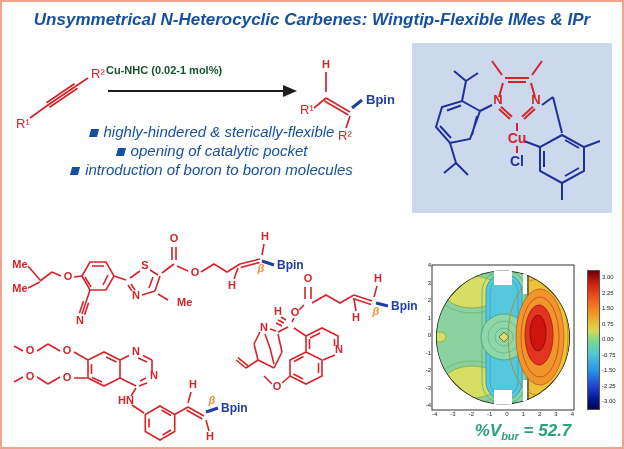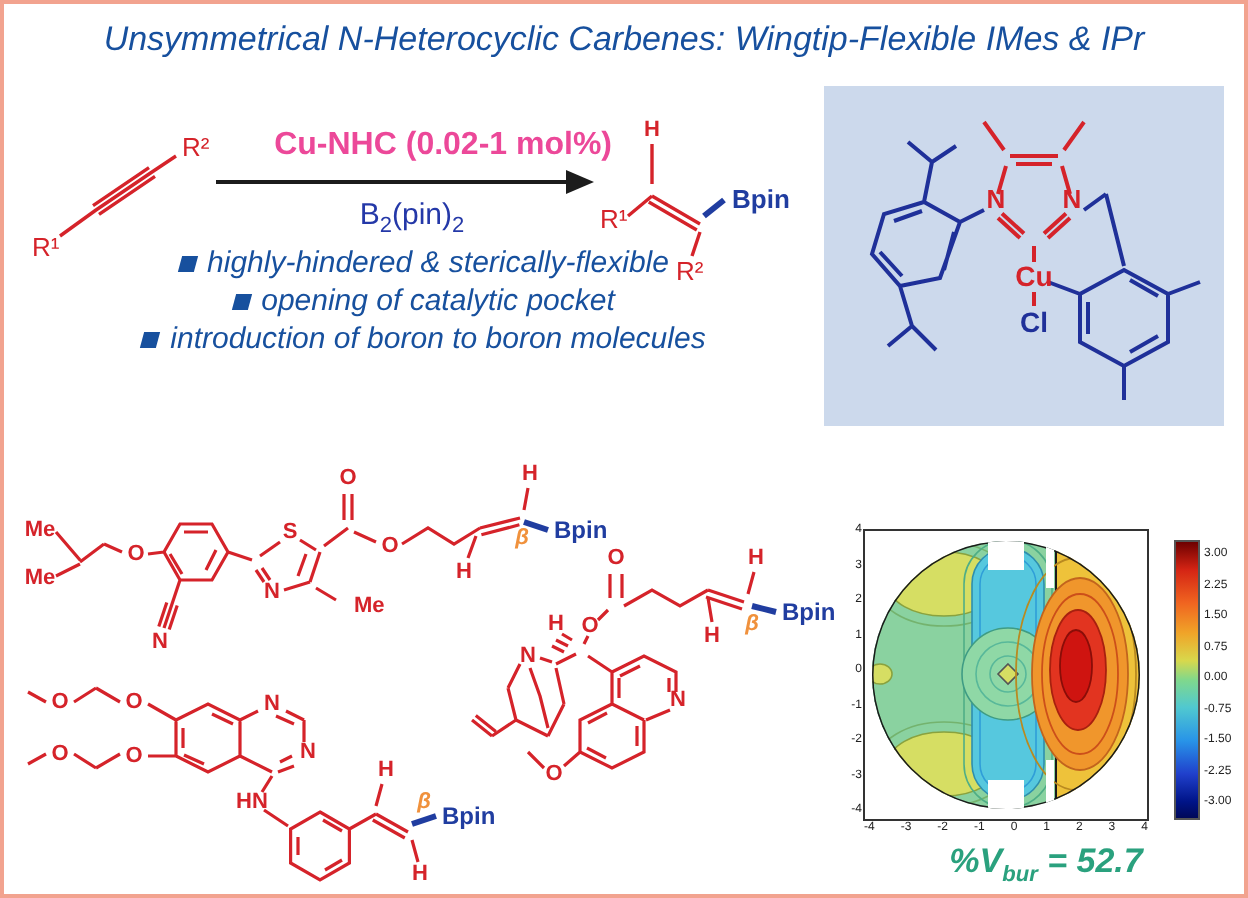--- a/index.html
+++ b/index.html
@@ -1,21 +1,21 @@
 <!DOCTYPE html>
 <html><head>
 <meta charset="utf-8">
 <style>
   html,body{margin:0;padding:0;background:#fff;}
   .page{position:relative;width:620px;height:445px;border:2px solid #f2a38f;background:#ffffff;
         font-family:"Liberation Sans",sans-serif;overflow:hidden;}
   .abs{position:absolute;}
-  .title{top:8px;left:0;width:100%;text-align:center;font-style:italic;font-weight:normal;
+  .title{top:8px;left:0;width:100%;text-align:center;font-style:italic;font-weight:bold;
          font-size:17px;color:#17509e;}
-  .cond{left:104px;top:62px;width:200px;text-align:right;font-weight:bold;font-size:16px;color:#ec4899;}
+  .cond{left:104px;top:62px;width:200px;text-align:left;font-weight:bold;font-size:11px;color:#14532d;}
   .arrow-line{left:106px;top:88px;width:178px;height:2px;background:#1c1c1c;}
   .arrow-head{left:281px;top:83px;width:0;height:0;border-left:14px solid #1c1c1c;
               border-top:6px solid transparent;border-bottom:6px solid transparent;}
   .reagent{left:104px;top:97px;width:200px;text-align:center;font-size:15px;color:#2438a8;}
   .reagent sub{font-size:11px;}
   .bullets{left:0;top:120px;width:420px;text-align:center;font-style:italic;font-size:15px;
            line-height:19px;color:#17509e;}
   .bl{white-space:nowrap;}
   .bl.red{color:#d6251f;}
   .sq{display:inline-block;width:8px;height:8px;background:currentColor;transform:skewX(-15deg);
@@ -50,21 +50,20 @@
     <g stroke="#d5232a" stroke-width="1.7">
       <path fill="none" d="M16,64 L34,51 M34,51 L62,32 M35.5,53.2 L63.5,34.2 M32.5,48.8 L60.5,29.8 M62,32 L74,24"></path>
     </g>
     <text x="2" y="74" font-size="13" fill="#d5232a">R¹</text>
     <text x="77" y="24" font-size="13" fill="#d5232a">R²</text>
   </svg>
 
   <div class="abs cond">Cu-NHC (0.02-1 mol%)</div>
   <div class="abs arrow-line"></div>
   <div class="abs arrow-head"></div>
-  <div class="abs reagent"><span>B</span><sub>2</sub><span>(pin)</span><sub>2</sub></div>
 
   <svg class="abs" style="left:296px;top:50px" width="120" height="92">
     <g stroke="#d5232a" stroke-width="1.7">
       <path fill="none" d="M16,56 L28,46 M28,20 L28,40 M28,46 L52,60 M26.4,49 L50.4,63 M52,64 L48,76"></path>
     </g>
     <path d="M54,56 L64,48" stroke="#203da0" stroke-width="3" fill="none"></path>
     <text x="28" y="16" font-size="11" font-weight="bold" fill="#d5232a" text-anchor="middle">H</text>
     <text x="2" y="62" font-size="13" fill="#d5232a">R¹</text>
     <text x="68" y="52" font-size="13" font-weight="bold" fill="#203da0">Bpin</text>
     <text x="40" y="88" font-size="13" fill="#d5232a">R²</text>

